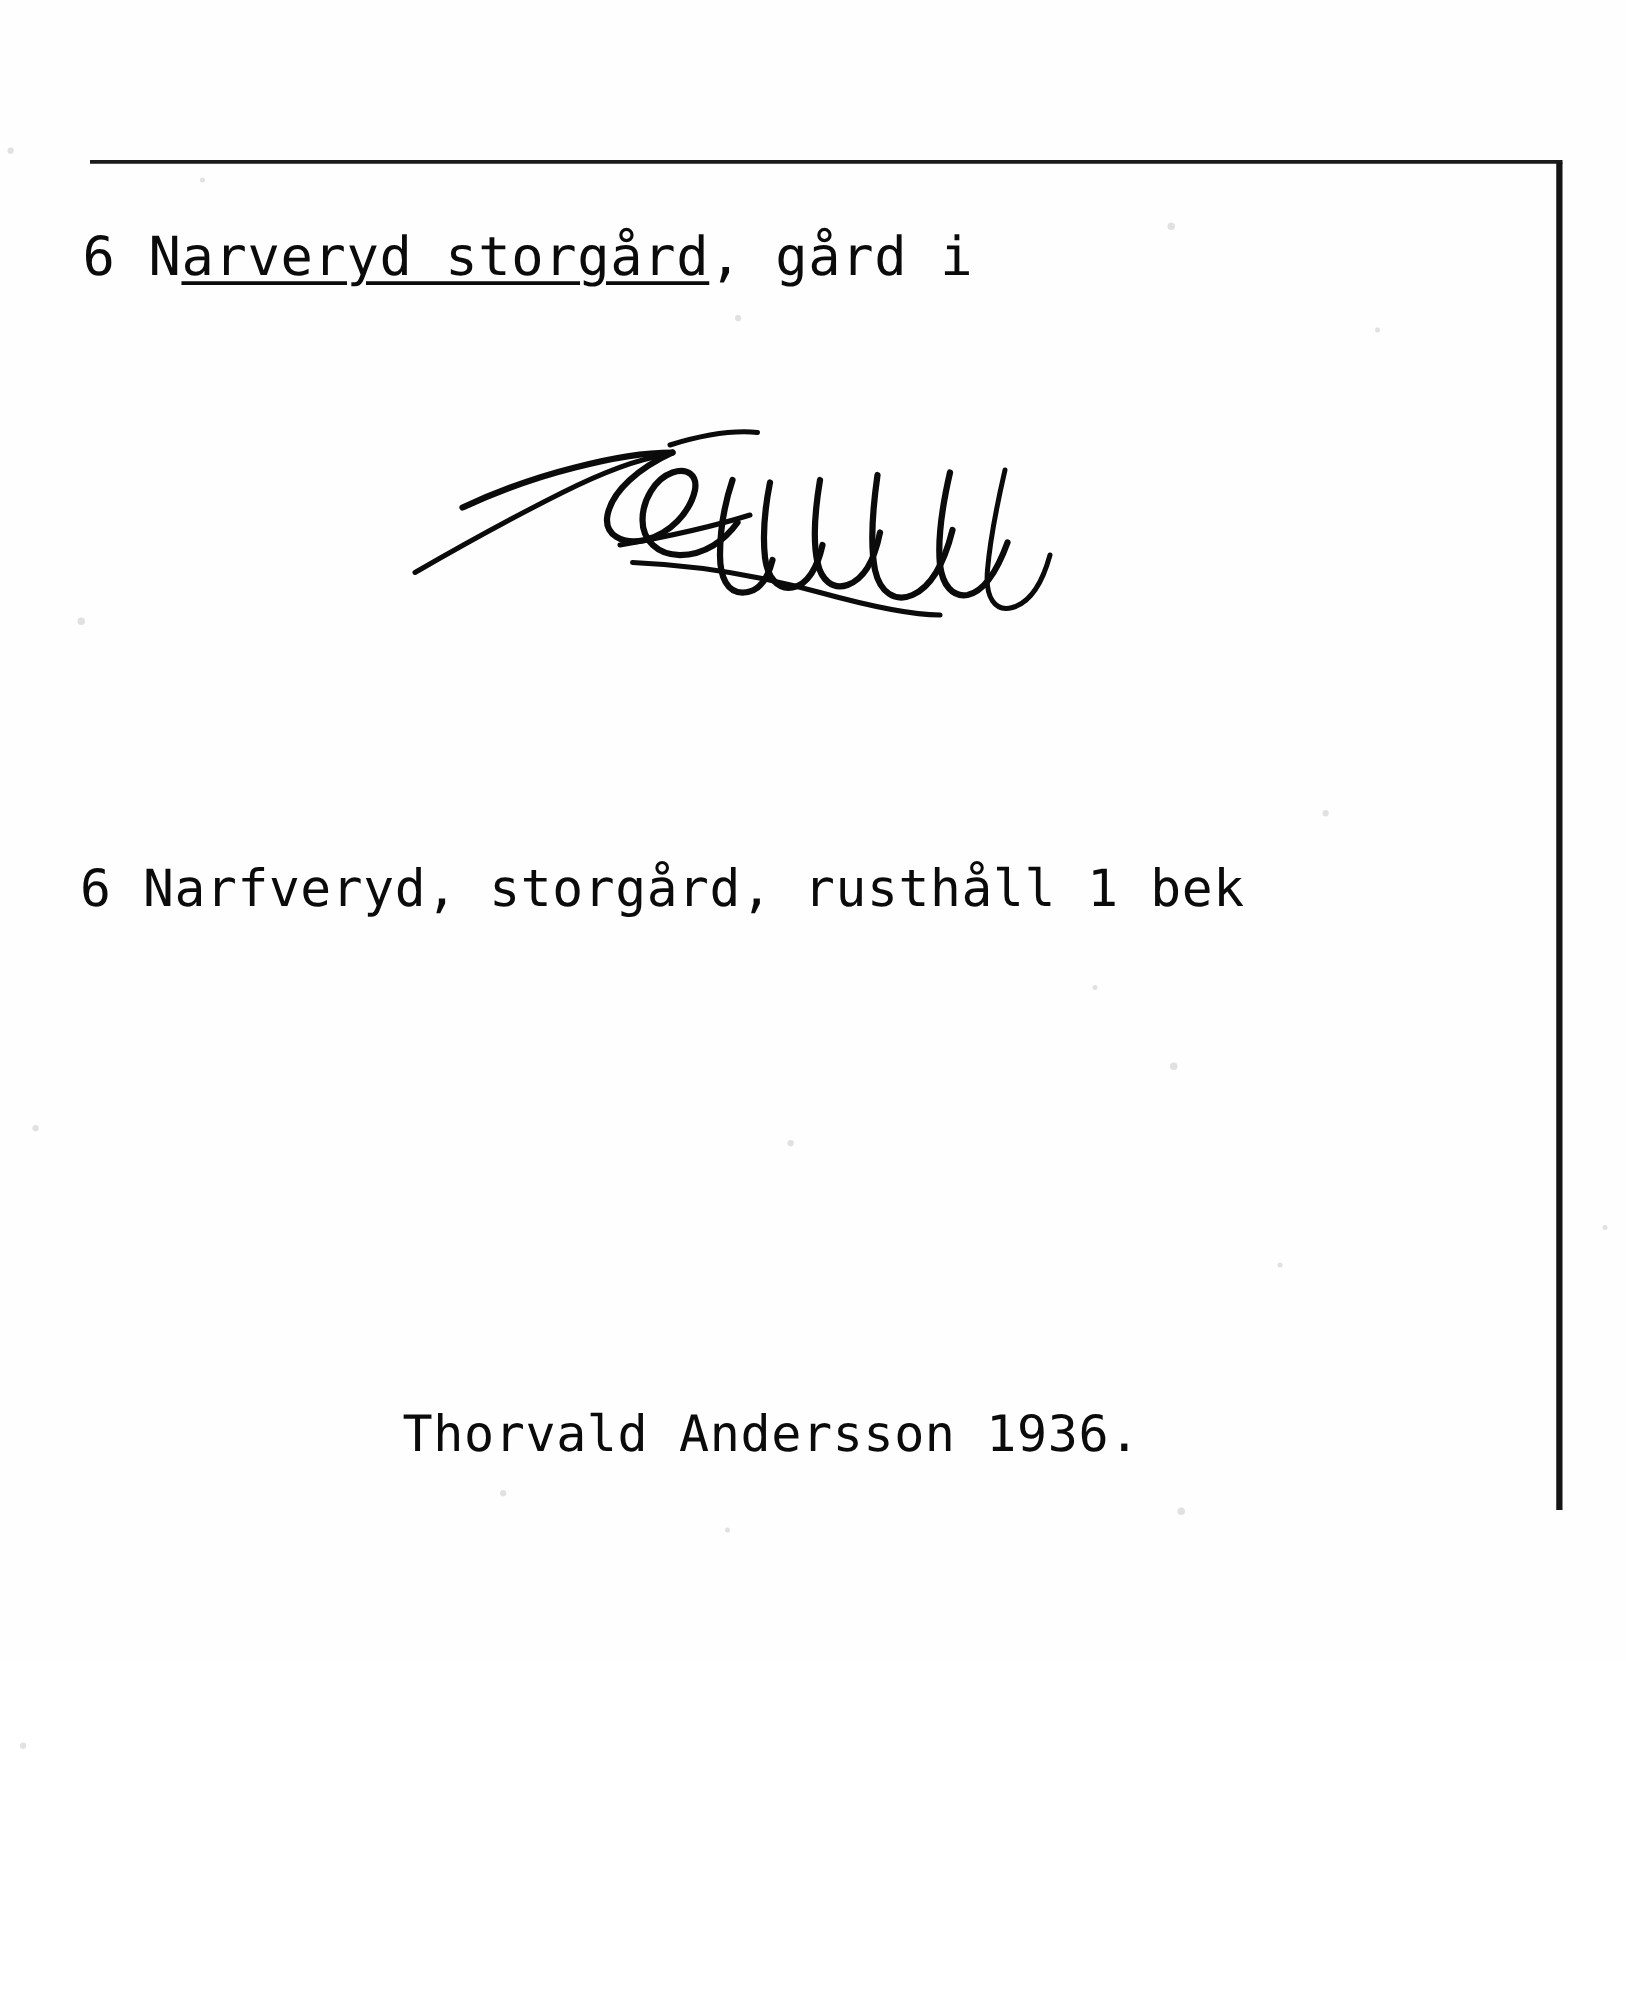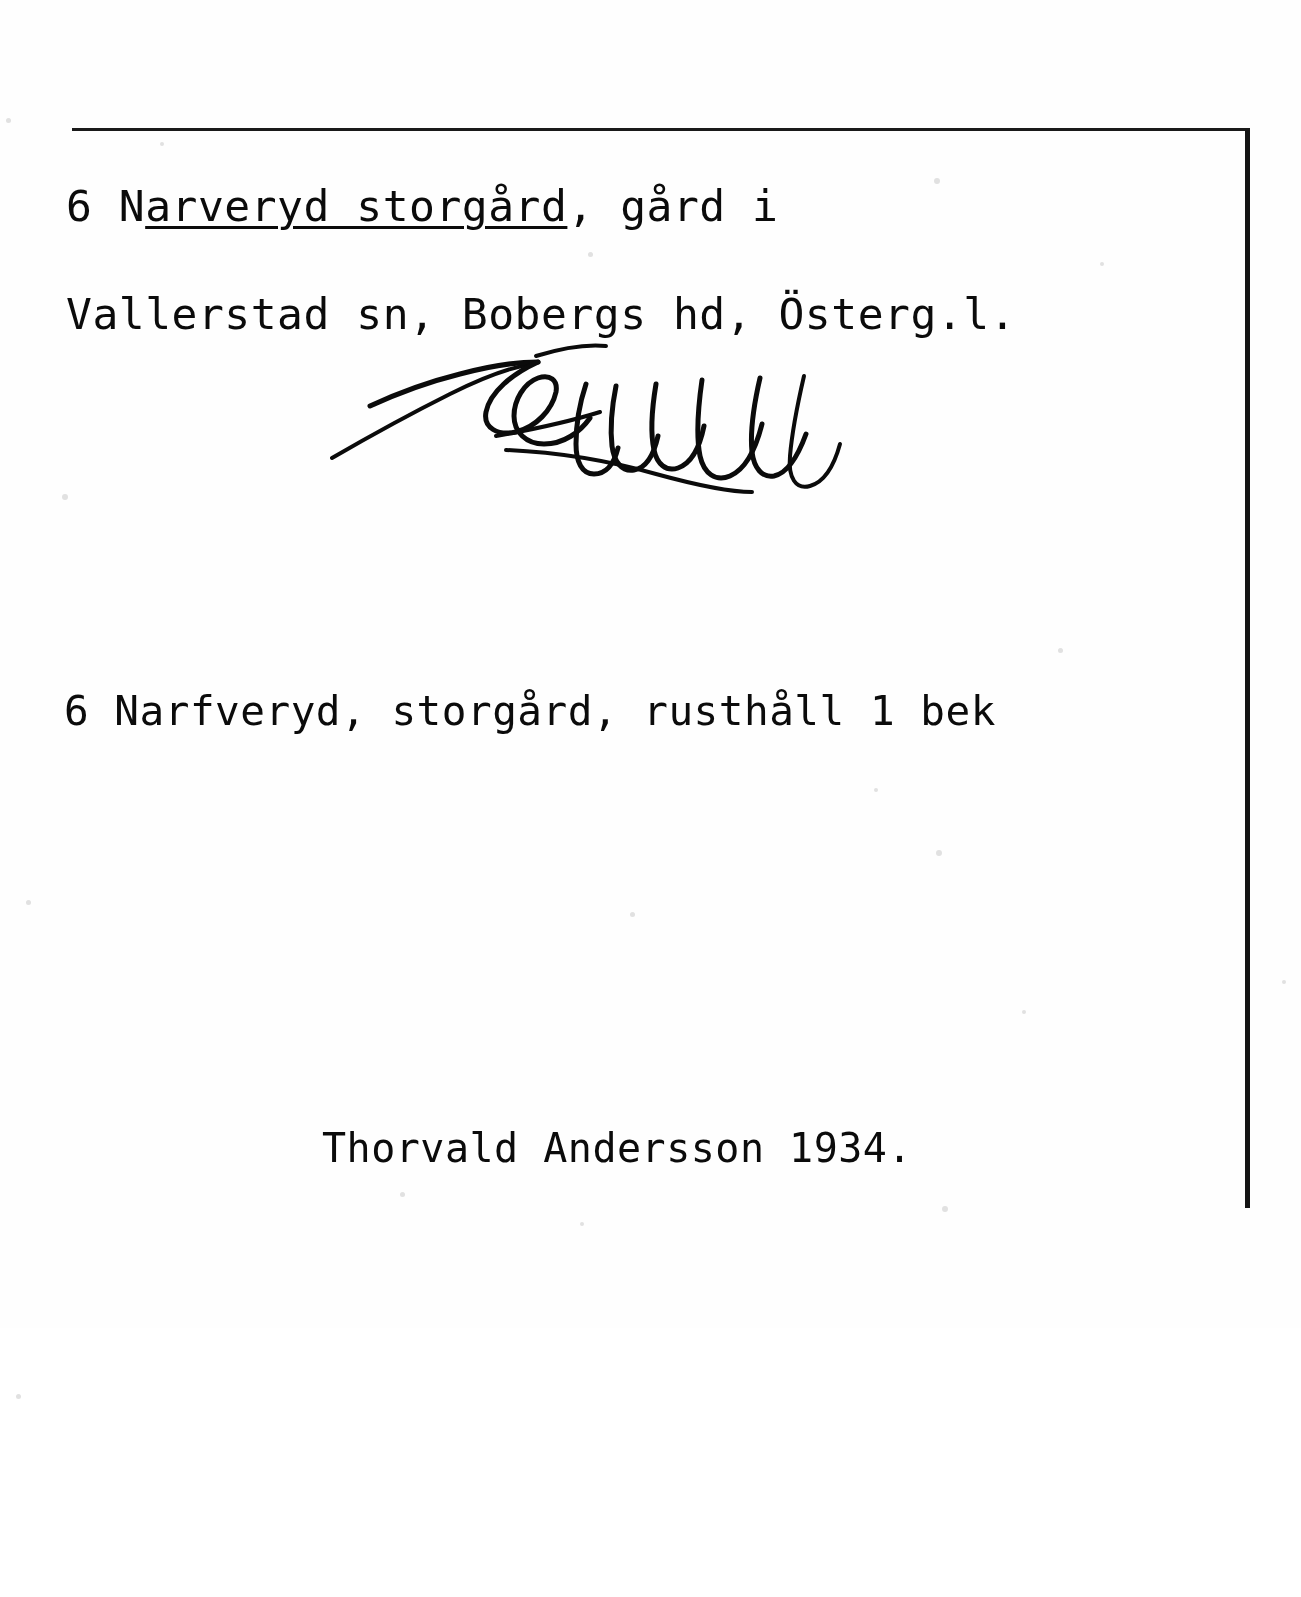--- a/index.html
+++ b/index.html
@@ -132,21 +132,20 @@
   <div class="speckle" style="left:1022px;top:1010px;width:4px; height:4px;"></div>
   <div class="speckle" style="left:400px; top:1192px;width:5px; height:5px;"></div>
   <div class="speckle" style="left:580px; top:1222px;width:4px; height:4px;"></div>
   <div class="speckle" style="left:942px; top:1206px;width:6px; height:6px;"></div>
   <div class="speckle" style="left:16px;  top:1394px;width:5px; height:5px;"></div>
   <div class="speckle" style="left:874px; top:788px; width:4px; height:4px;"></div>
   <div class="speckle" style="left:1282px;top:980px; width:4px; height:4px;"></div>
 
   <div class="tx" id="line-heading"><span>6 </span><span>N</span><span class="underlined">arveryd storgård</span><span>, gård i</span></div>
 
-  <div class="tx" id="line-place">Vallerstad sn, Bobergs hd, Österg.l.</div>
 
   <div id="signature">
     <svg width="560" height="170" viewBox="0 0 560 170" fill="none" xmlns="http://www.w3.org/2000/svg" aria-hidden="true">
       <g stroke="#0b0b0b" fill="none" stroke-linecap="round" stroke-linejoin="round">
         <path d="M32 118 C70 96 110 74 150 54 C178 40 206 28 232 24" stroke-width="4"></path>
         <path d="M70 66 C96 54 128 42 160 34 C190 26 216 22 238 22" stroke-width="5"></path>
         <path d="M238 22 C212 34 190 52 186 72 C183 88 198 96 216 92 C236 87 252 70 256 52 C258 40 250 34 238 38 C224 43 214 60 214 76 C214 92 226 104 244 104 C264 104 280 92 290 78" stroke-width="5"></path>
         <path d="M286 44 C280 62 276 84 276 104 C276 122 282 134 294 134 C306 134 314 124 318 108" stroke-width="5"></path>
         <path d="M316 46 C312 66 310 88 312 106 C314 122 322 132 334 130 C346 128 354 114 358 96" stroke-width="5"></path>
         <path d="M356 44 C352 68 350 92 354 110 C357 124 366 132 378 128 C392 123 400 106 404 86" stroke-width="5"></path>
@@ -155,15 +154,15 @@
         <path d="M504 36 C498 62 492 92 490 116 C488 138 496 150 510 146 C524 142 534 126 540 104" stroke-width="4"></path>
         <path d="M196 96 C230 90 268 82 300 72" stroke-width="4"></path>
         <path d="M206 110 C252 112 306 120 356 134 C396 145 428 152 452 152" stroke-width="4"></path>
         <path d="M236 16 C262 8 286 4 306 6" stroke-width="4"></path>
       </g>
     </svg>
   </div>
 
   <div class="tx" id="line-body-1">6 Narfveryd, storgård, rusthåll 1 bek</div>
 
-  <div class="tx" id="line-attrib">Thorvald Andersson 1934.</div>
+  <div class="tx" id="line-attrib">Thorvald Andersson 1936.</div>
 
 </div>
 
 </body></html>

